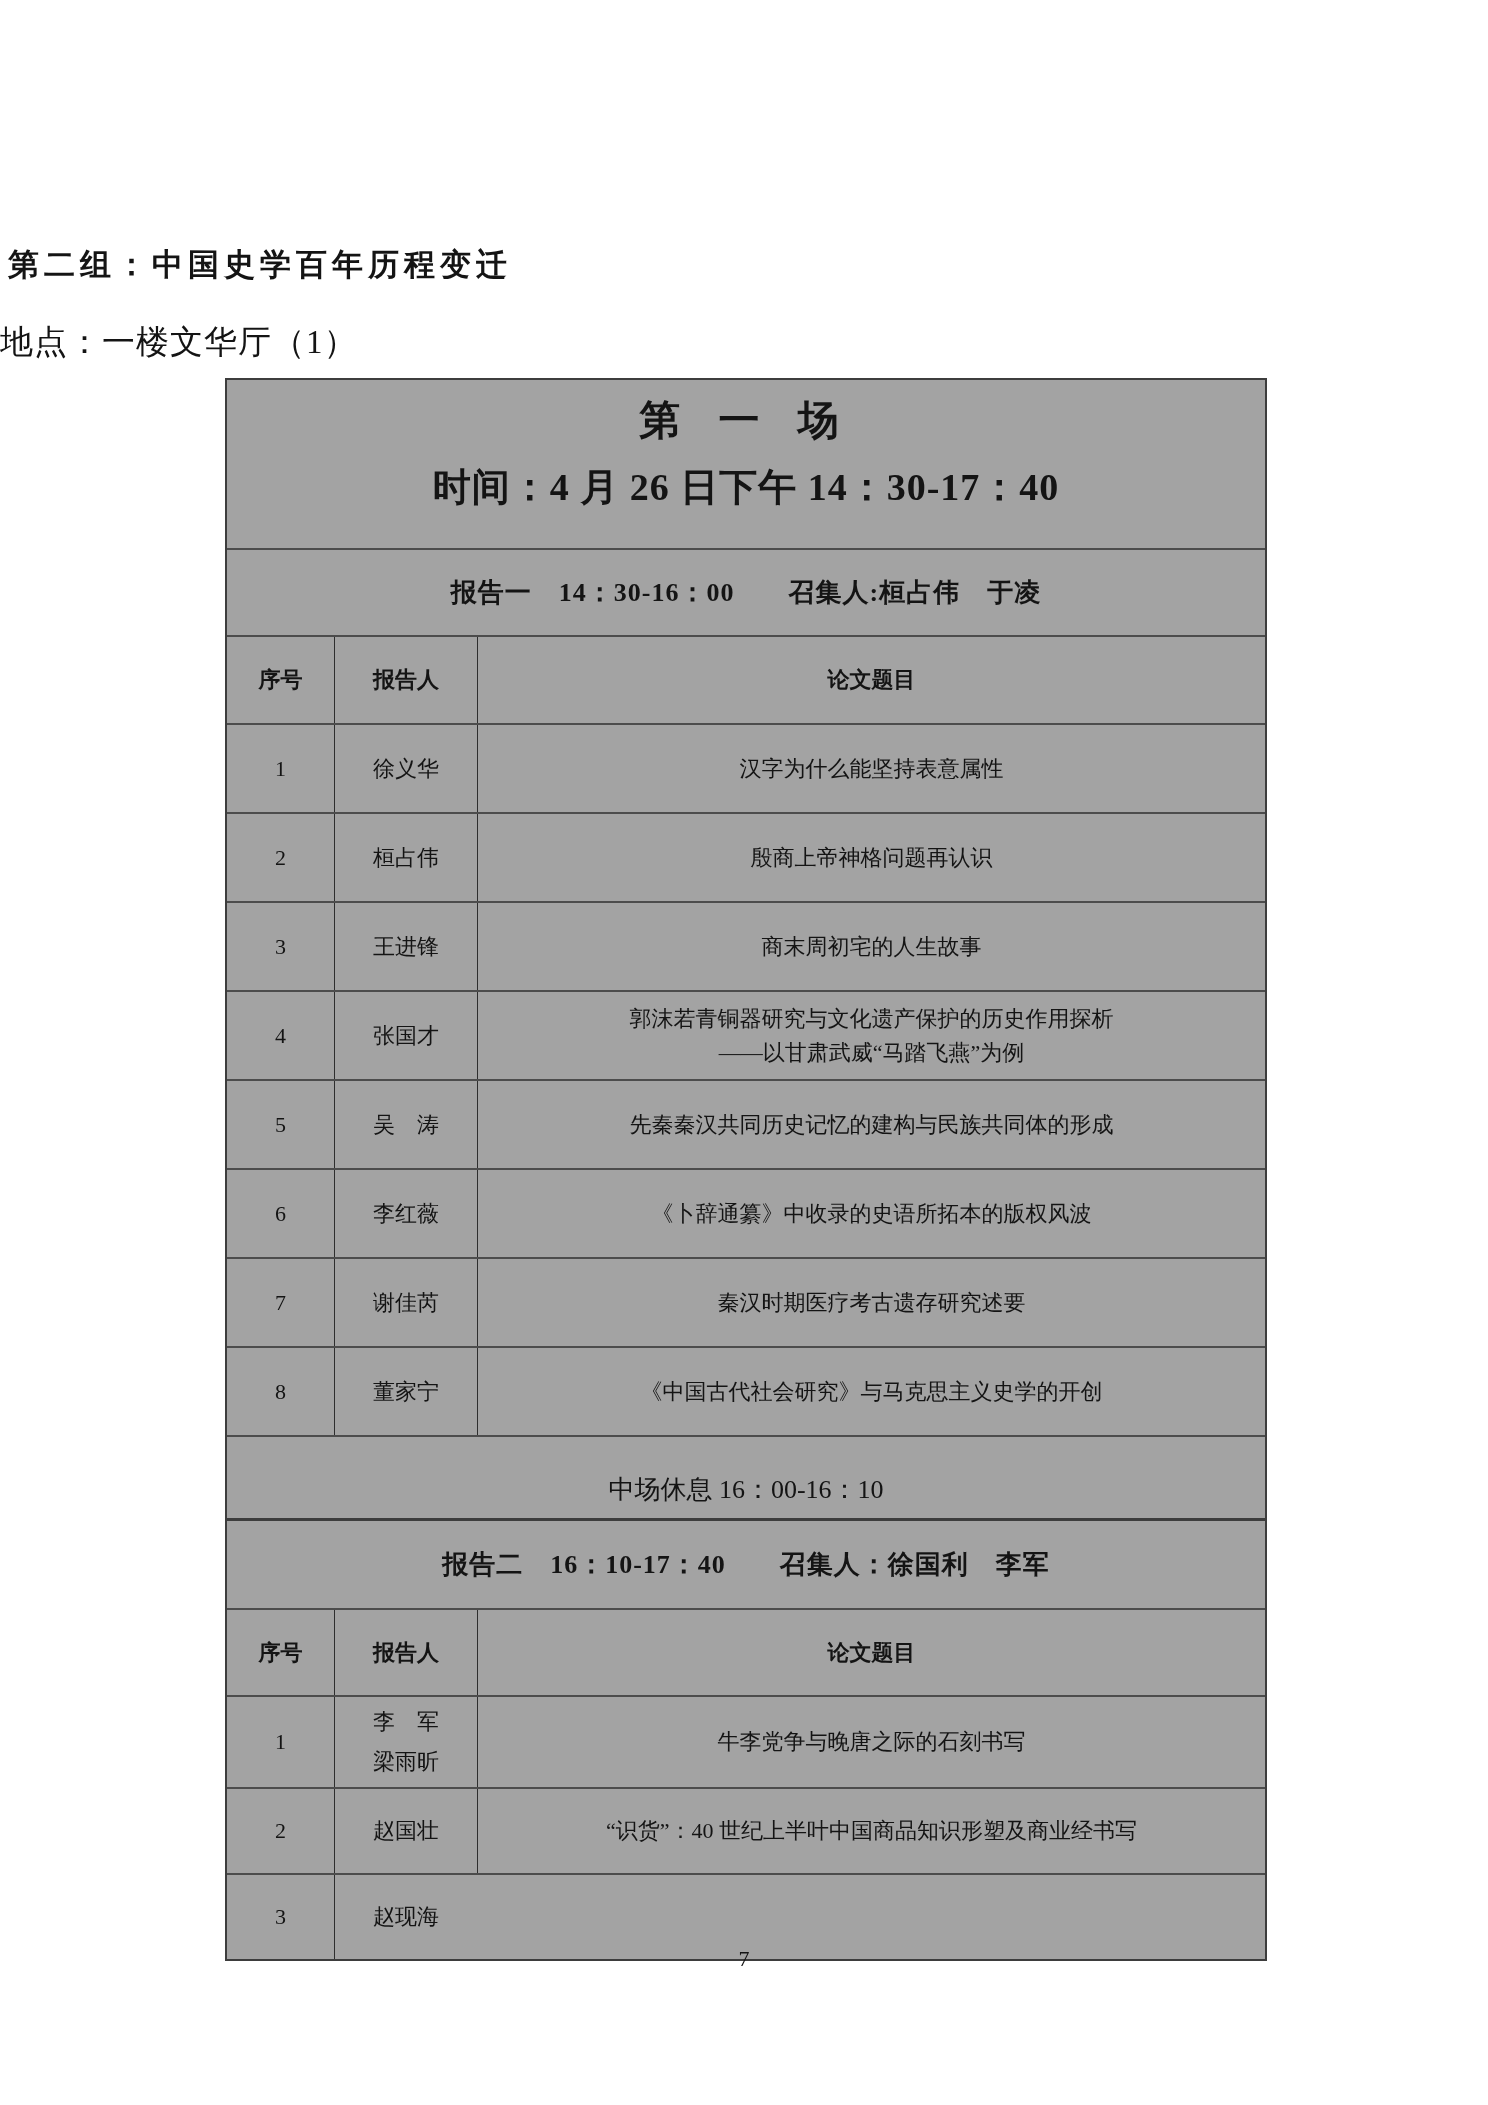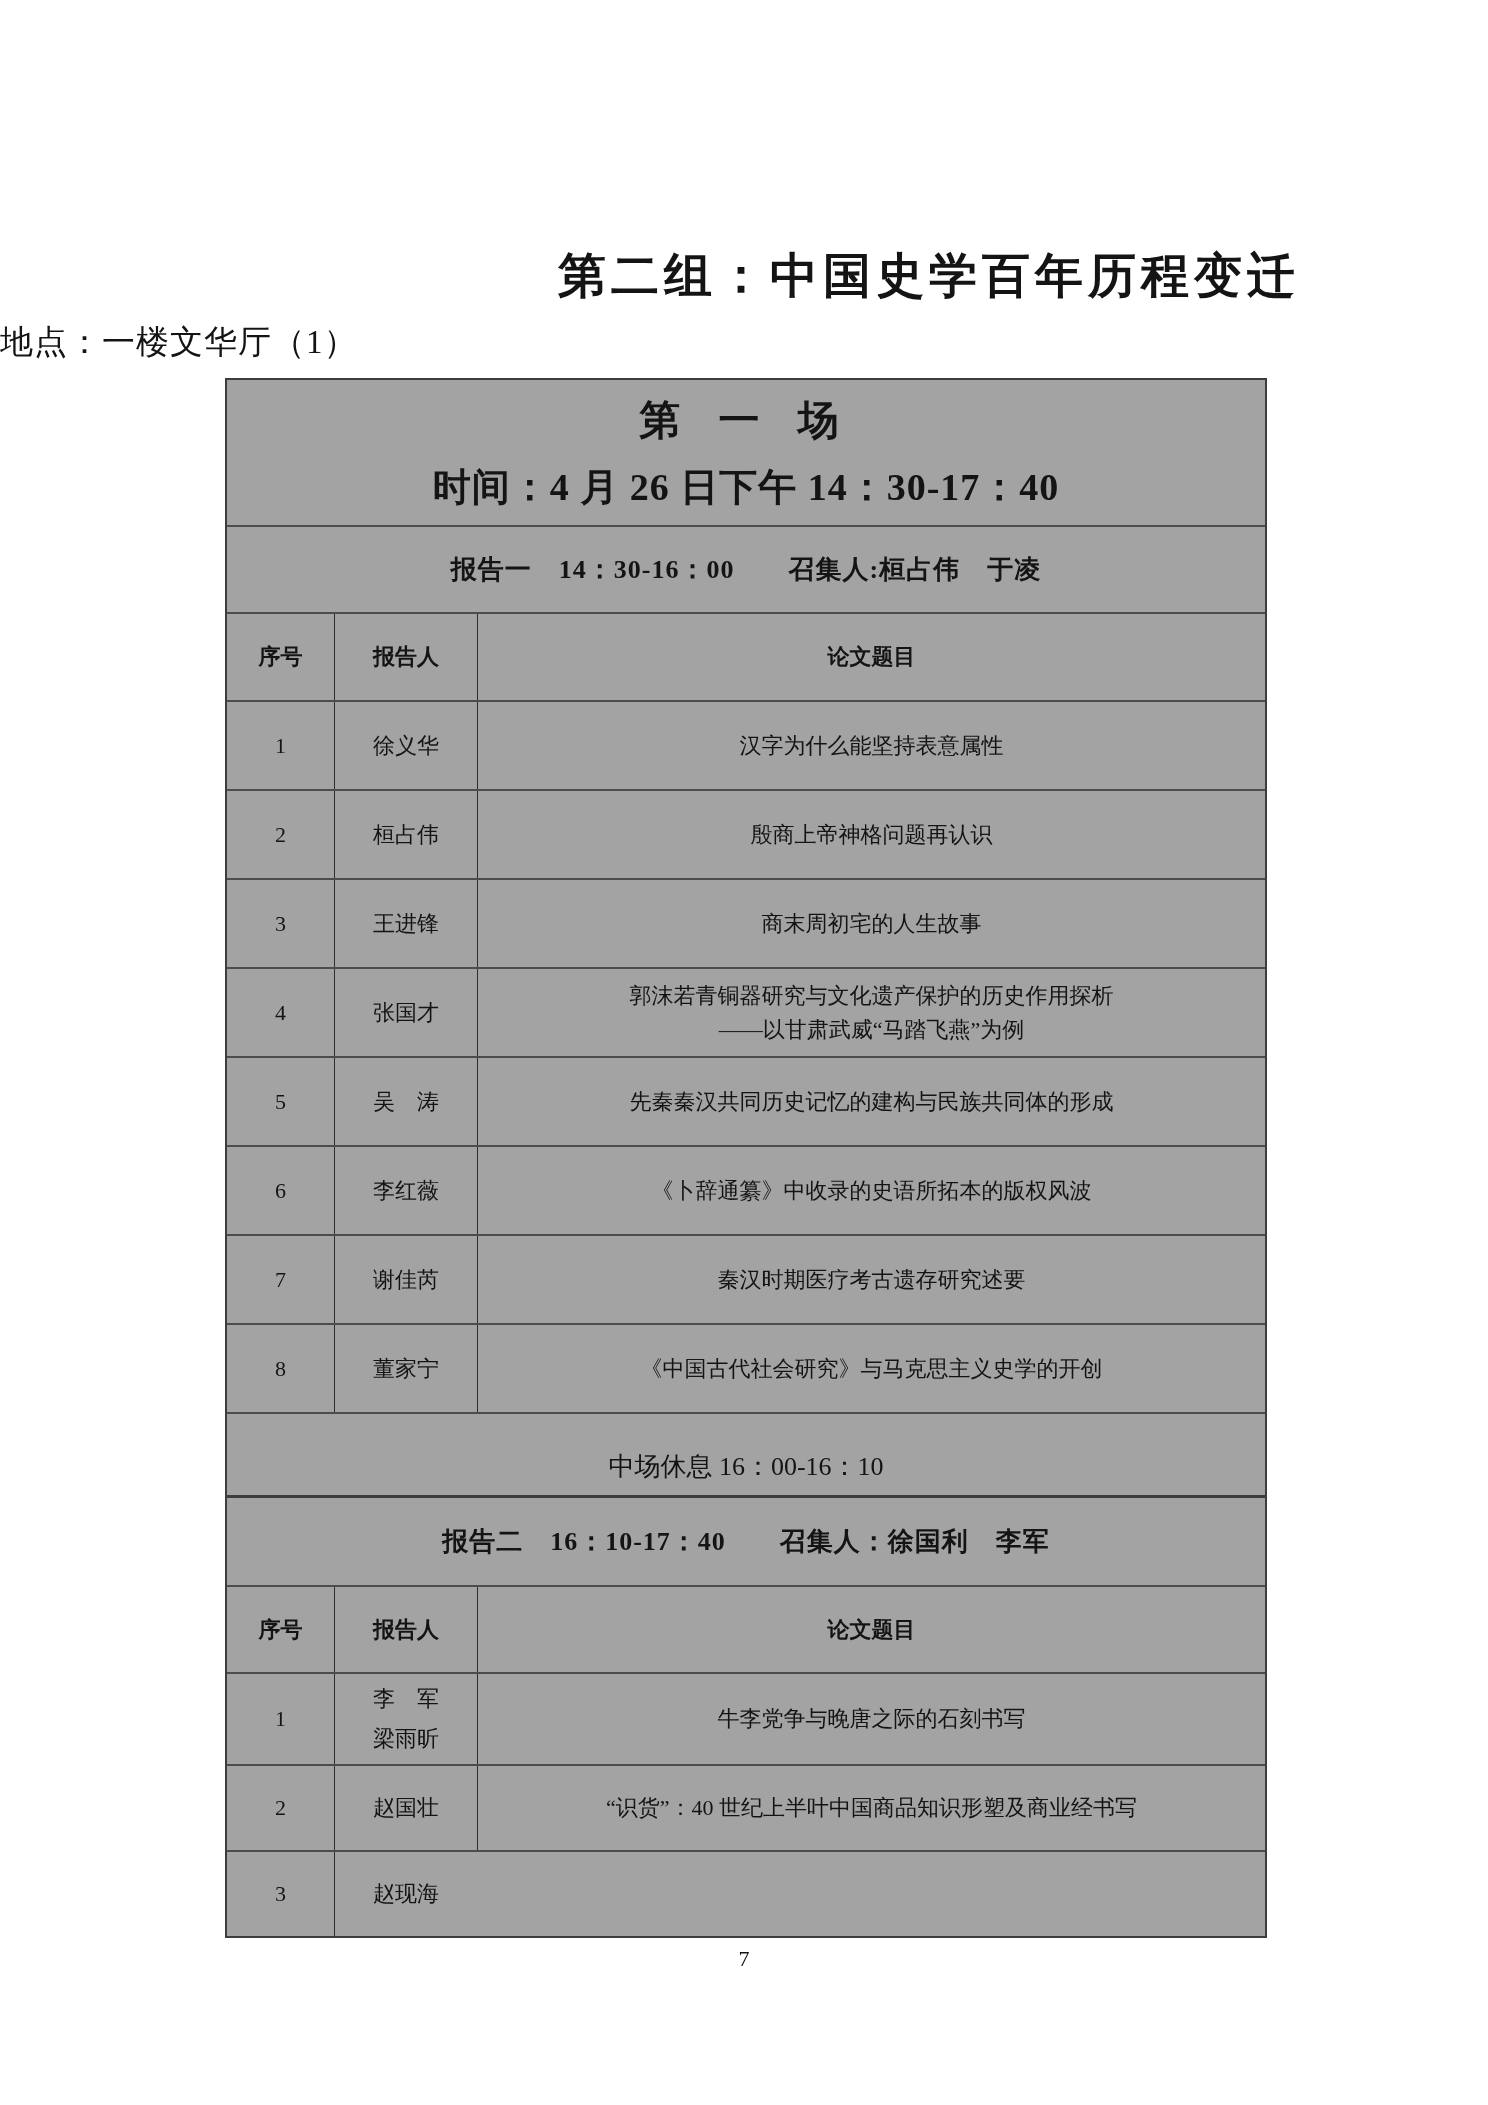--- a/index.html
+++ b/index.html
@@ -6,23 +6,23 @@
   body {
     width: 1488px; height: 2105px;
     background: #ffffff;
     position: relative;
     font-family: "Liberation Serif", "DejaVu Serif", serif;
     color: #141414;
     overflow: hidden;
   }
 
   .doc-title {
-    position: absolute; top: 244px; left: 0; width: 1300px;
-    text-align: right;
-    font-size: 48px; font-weight: 700; letter-spacing: 5px;
+    position: absolute; top: 244px; left: 8px; width: 1300px;
+    text-align: left;
+    font-size: 31px; font-weight: 700; letter-spacing: 5px;
   }
   .doc-subtitle {
     position: absolute; top: 320px; left: 0; width: 1470px;
     font-size: 33px; font-weight: 400; letter-spacing: 1px;
   }
 
   .sched-table {
     position: absolute; left: 225px; top: 378px; width: 1038px;
     border: 2px solid #3d3d3d;
     display: flex; flex-direction: column;
@@ -35,21 +35,21 @@
 
   .cell {
     display: flex; align-items: center; justify-content: center;
     text-align: center; padding: 4px 12px;
     font-size: 22px; line-height: 36px;
     white-space: pre-line;
   }
   .cell + .cell { border-left: 1px solid #2e2e2e; }
 
   .h-session  { height: 145px; }
-  .h-heading  { height: 85px; }
+  .h-heading  { height: 85px; margin-top: 23px; }
   .h-header   { height: 86px; }
   .h-row      { height: 87px; }
   .h-break    { height: 81px; }
   .h-heading2 { height: 87px; }
   .h-header2  { height: 85px; }
   .h-r21      { height: 90px; }
   .h-r22      { height: 84px; }
   .h-r23      { height: 84px; }
 
   .session-cell {

